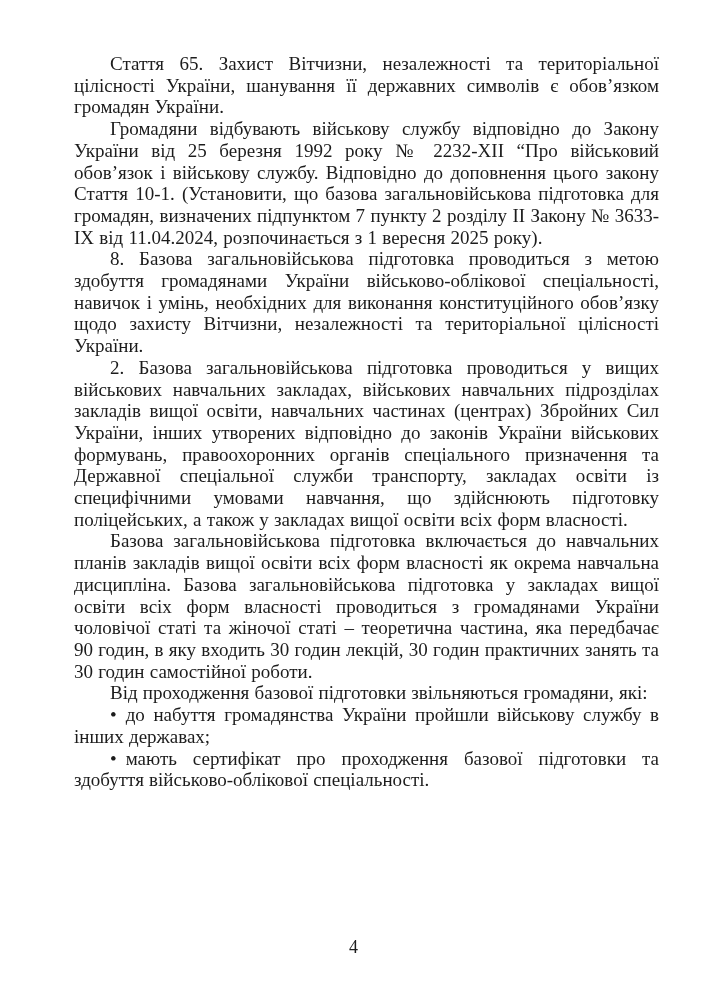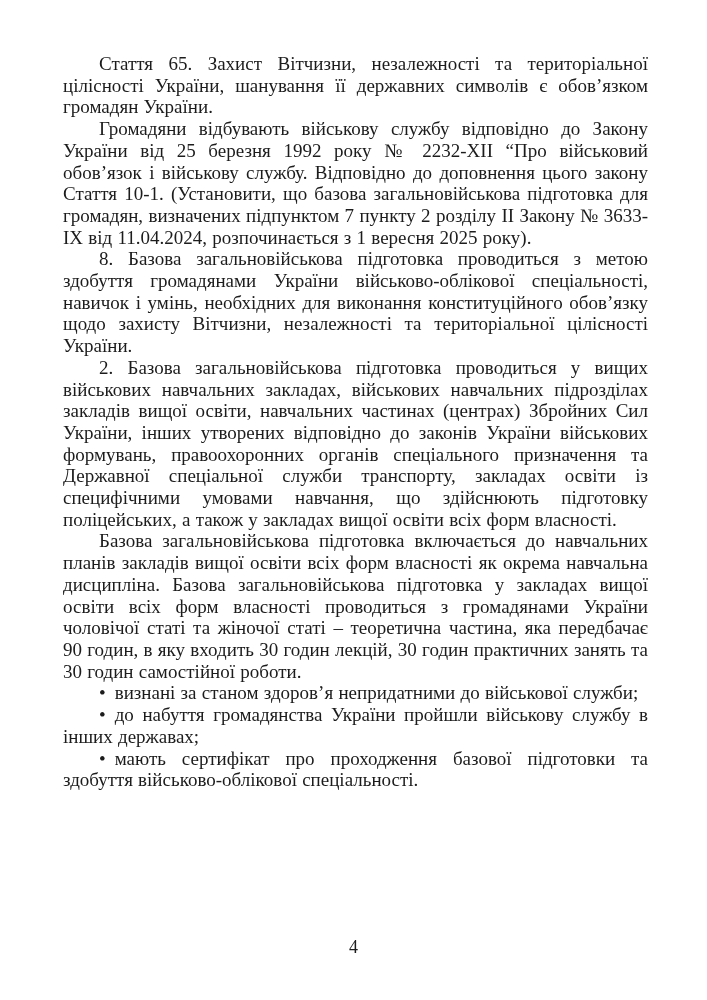--- a/index.html
+++ b/index.html
@@ -12,21 +12,21 @@
     position: relative;
     width: 707px;
     height: 1000px;
     background: #ffffff;
     overflow: hidden;
     font-family: "Liberation Serif", "DejaVu Serif", serif;
     color: #1c1c1c;
   }
   .text-block {
     position: absolute;
-    left: 63px;
+    left: 74px;
     top: 53px;
     width: 585px;
   }
   .para {
     margin: 0;
     padding: 0;
     font-size: 19px;
     line-height: 21.7px;
     text-align: justify;
     text-indent: 36px;
@@ -60,22 +60,22 @@
 
     <p class="para"><span>Громадяни відбувають військову службу відповідно до Закону України від 25 березня 1992 року № 2232-XII “Про військовий обов’язок і військову службу. Відповідно до доповнення цього закону Стаття 10-1. </span><span class="italic">(Установити, що базова загальновійськова підготовка для громадян, визначених підпунктом 7 пункту 2 розділу II Закону № 3633-IX від 11.04.2024, розпочинається з 1 вересня 2025 року).</span></p>
 
     <p class="para">8. Базова загальновійськова підготовка проводиться з метою здобуття громадянами України військово-облікової спеціальності, навичок і умінь, необхідних для виконання конституційного обов’язку щодо захисту Вітчизни, незалежності та територіальної цілісності України.</p>
 
     <p class="para">2. Базова загальновійськова підготовка проводиться у вищих військових навчальних закладах, військових навчальних підрозділах закладів вищої освіти, навчальних частинах (центрах) Збройних Сил України, інших утворених відповідно до законів України військових формувань, правоохоронних органів спеціального призначення та Державної спеціальної служби транспорту, закладах освіти із специфічними умовами навчання, що здійснюють підготовку поліцейських, а також у закладах вищої освіти всіх форм власності.</p>
 
 
     <p class="para">Базова загальновійськова підготовка включається до навчальних планів закладів вищої освіти всіх форм власності як окрема навчальна дисципліна. Базова загальновійськова підготовка у закладах вищої освіти всіх форм власності проводиться з громадянами України чоловічої статі та жіночої статі – теоретична частина, яка передбачає 90 годин, в яку входить 30 годин лекцій, 30 годин практичних занять та 30 годин самостійної роботи.</p>
 
+    <p class="para">Від проходження базової підготовки звільняються громадяни, які:</p>
 
-    <p class="para"><span class="bullet-glyph">•</span><span>визнані за станом здоров’я непридатними до військової служби;</span></p>
 
     <p class="para"><span class="bullet-glyph">•</span><span>до набуття громадянства України пройшли військову службу в інших державах;</span></p>
 
 
     <p class="para"><span class="bullet-glyph">•</span><span>мають сертифікат про проходження базової підготовки та здобуття військово-облікової спеціальності.</span></p>
 
   </div>
 
   <div class="page-number">4</div>
 </div>

